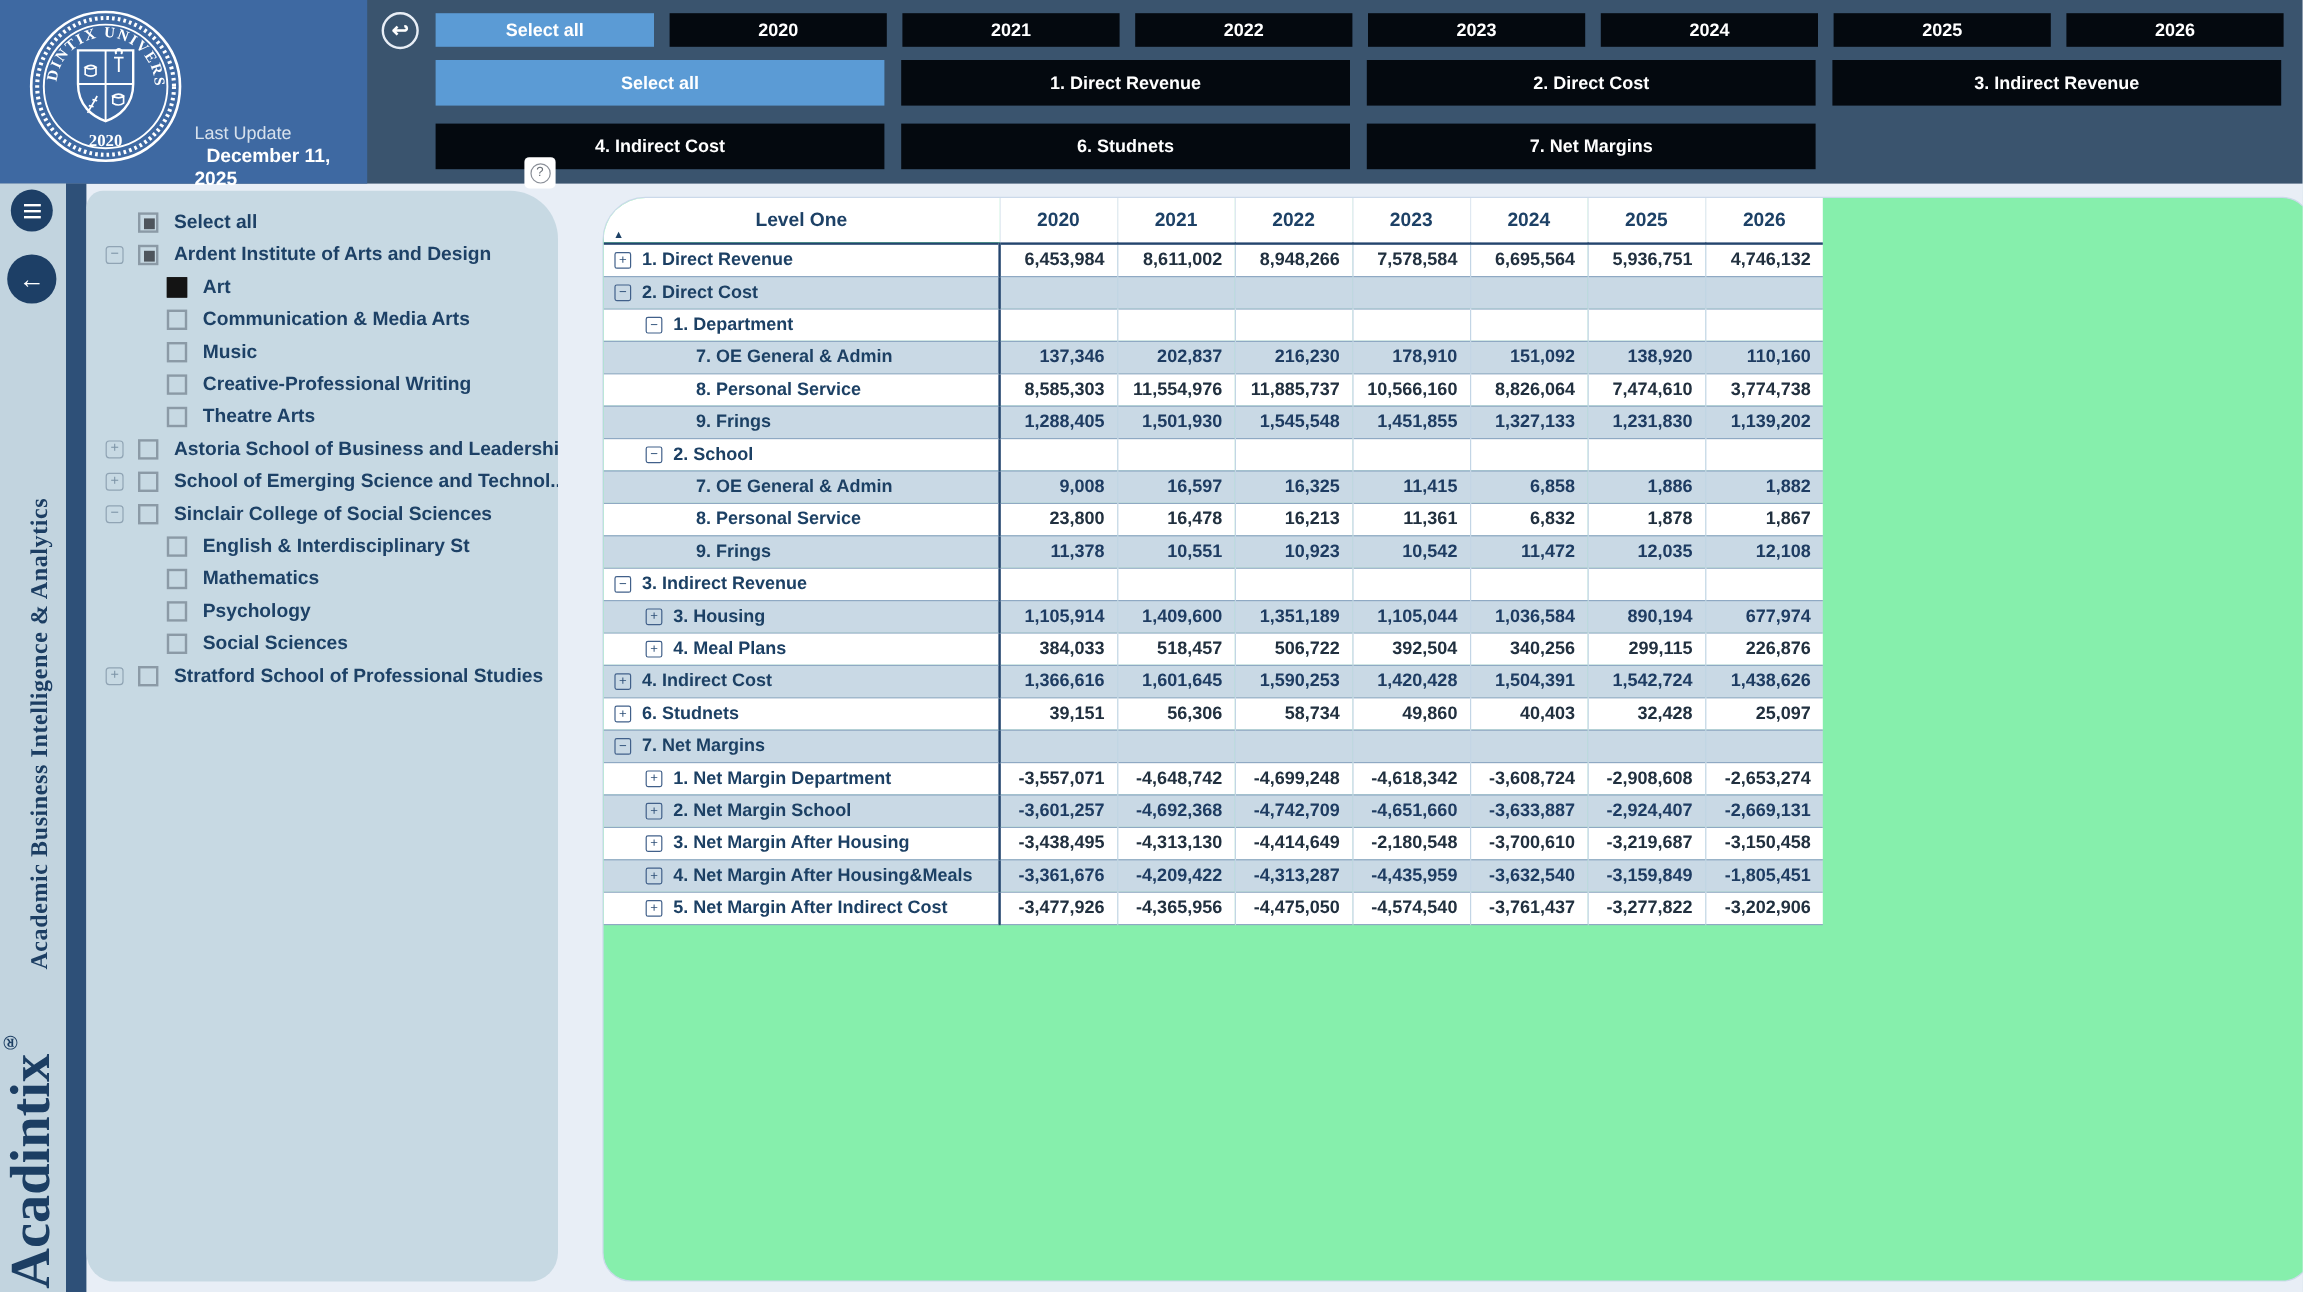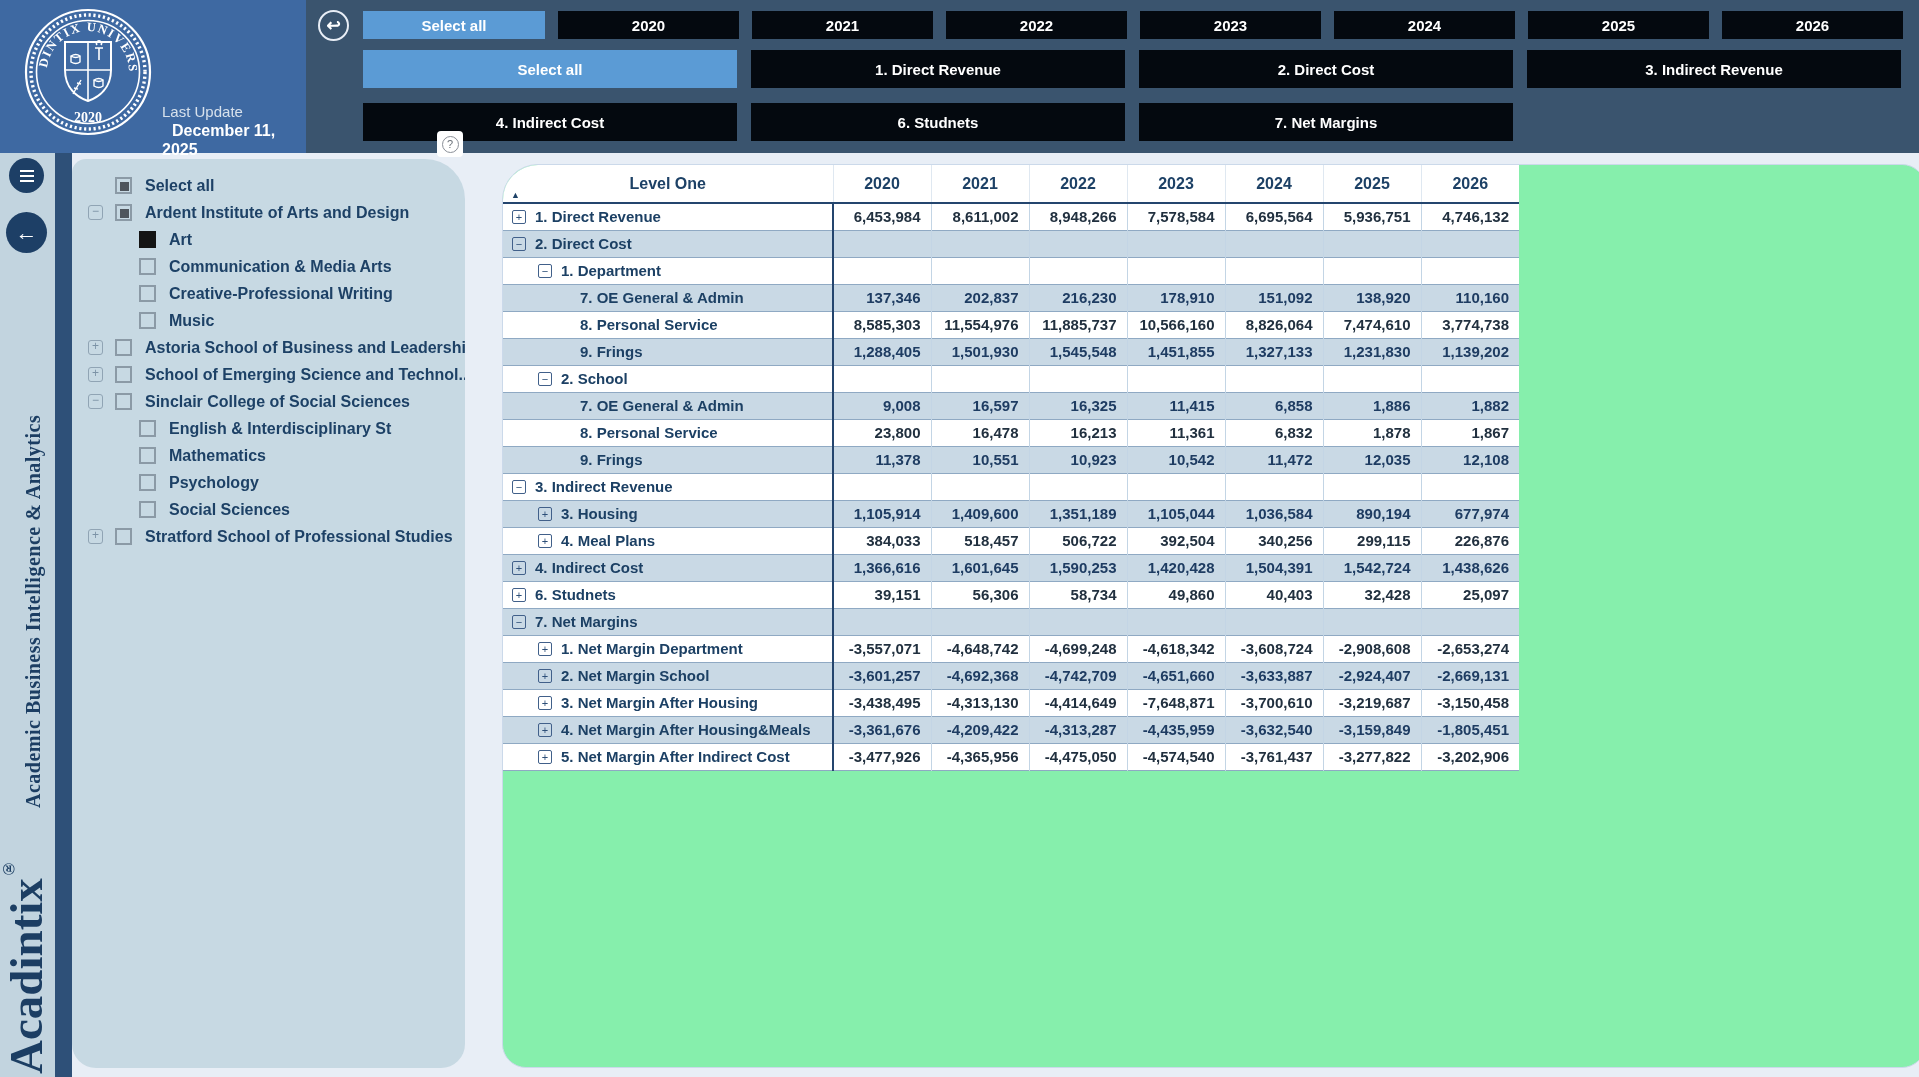--- a/index.html
+++ b/index.html
@@ -173,25 +173,29 @@
         <div class="trow child">
           <span class="cb checked"></span>
           <span class="tlabel">Art</span>
         </div>
         <div class="trow child">
           <span class="cb unchecked"></span>
           <span class="tlabel">Communication &amp; Media Arts</span>
         </div>
         <div class="trow child">
           <span class="cb unchecked"></span>
+          <span class="tlabel">Music</span>
+        </div>
+        <div class="trow child">
+          <span class="cb unchecked"></span>
           <span class="tlabel">Creative-Professional Writing</span>
         </div>
         <div class="trow child">
           <span class="cb unchecked"></span>
-          <span class="tlabel">Music</span>
+          <span class="tlabel">Theatre Arts</span>
         </div>
         <div class="trow group">
           <span class="texp">+</span>
           <span class="cb unchecked"></span>
           <span class="tlabel">Astoria School of Business and Leadership</span>
         </div>
         <div class="trow group">
           <span class="texp">+</span>
           <span class="cb unchecked"></span>
           <span class="tlabel">School of Emerging Science and Technol...</span>
@@ -524,21 +528,21 @@
           <tr>
             <td class="lc">
               <div class="lwrap ind2">
                 <span class="exp">+</span>
                 <span class="rlabel">3. Net Margin After Housing</span>
               </div>
             </td>
             <td class="num">-3,438,495</td>
             <td class="num">-4,313,130</td>
             <td class="num">-4,414,649</td>
-            <td class="num">-7,648,871</td>
+            <td class="num">-2,180,548</td>
             <td class="num">-3,700,610</td>
             <td class="num">-3,219,687</td>
             <td class="num">-3,150,458</td>
           </tr>
           <tr>
             <td class="lc">
               <div class="lwrap ind2">
                 <span class="exp">+</span>
                 <span class="rlabel">4. Net Margin After Housing&amp;Meals</span>
               </div>

